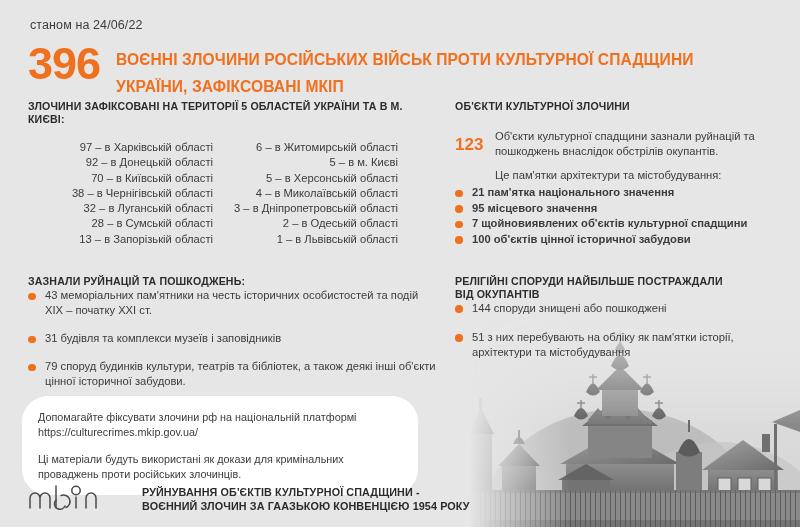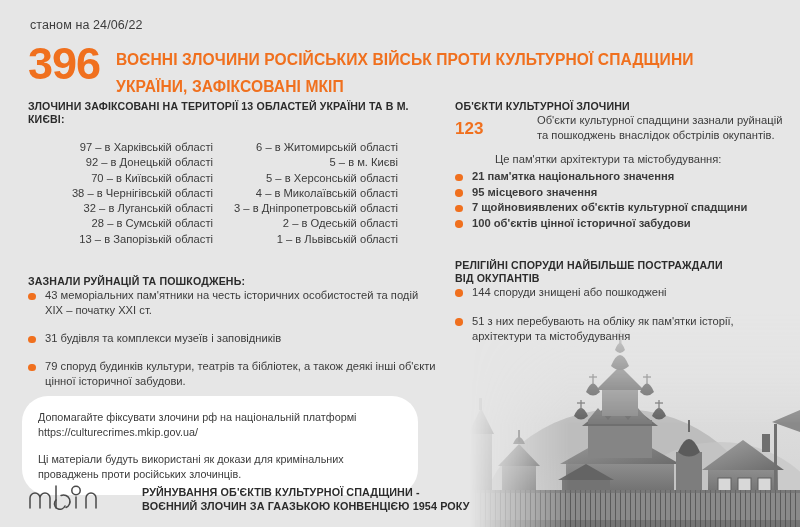--- a/index.html
+++ b/index.html
@@ -101,24 +101,23 @@
   .oblast-col { width: 185px; }
   .oblast-row {
     font-size: 11.2px;
     line-height: 15.3px;
     color: #3b3b3b;
     white-space: nowrap;
   }
 
   
   .hero-row {
-    margin-top: 0;
+    margin-top: 16px;
     display: flex;
     align-items: flex-start;
-    gap: 42px;
   }
   .hero-num {
     flex: 0 0 40px;
     font-size: 17px;
     font-weight: bold;
     color: #F0701E;
     line-height: 15px;
     padding-top: 8px;
   }
   .hero-text {
@@ -323,21 +322,21 @@
 
   <div class="date-line">станом на 24/06/22</div>
 
   <div class="headline-wrap">
     <div class="big-number">396</div>
     <div class="headline">ВОЄННІ ЗЛОЧИНИ РОСІЙСЬКИХ ВІЙСЬК ПРОТИ КУЛЬТУРНОЇ СПАДЩИНИ УКРАЇНИ, ЗАФІКСОВАНІ МКІП</div>
   </div>
 
   <div class="col-left">
 
-    <div class="sec-title">ЗЛОЧИНИ ЗАФІКСОВАНІ НА ТЕРИТОРІЇ 13 ОБЛАСТЕЙ УКРАЇНИ ТА В М. КИЄВІ:</div>
+    <div class="sec-title">ЗЛОЧИНИ ЗАФІКСОВАНІ НА ТЕРИТОРІЇ 5 ОБЛАСТЕЙ УКРАЇНИ ТА В М. КИЄВІ:</div>
 
     <div class="oblast-grid">
       <div class="oblast-col">
         <div class="oblast-row">97 – в Харківській області</div>
         <div class="oblast-row">92 – в Донецькій області</div>
         <div class="oblast-row">70 – в Київській області</div>
         <div class="oblast-row">38 – в Чернігівській області</div>
         <div class="oblast-row">32 – в Луганській області</div>
         <div class="oblast-row">28 – в Сумській області</div>
         <div class="oblast-row">13 – в Запорізькій області</div>

